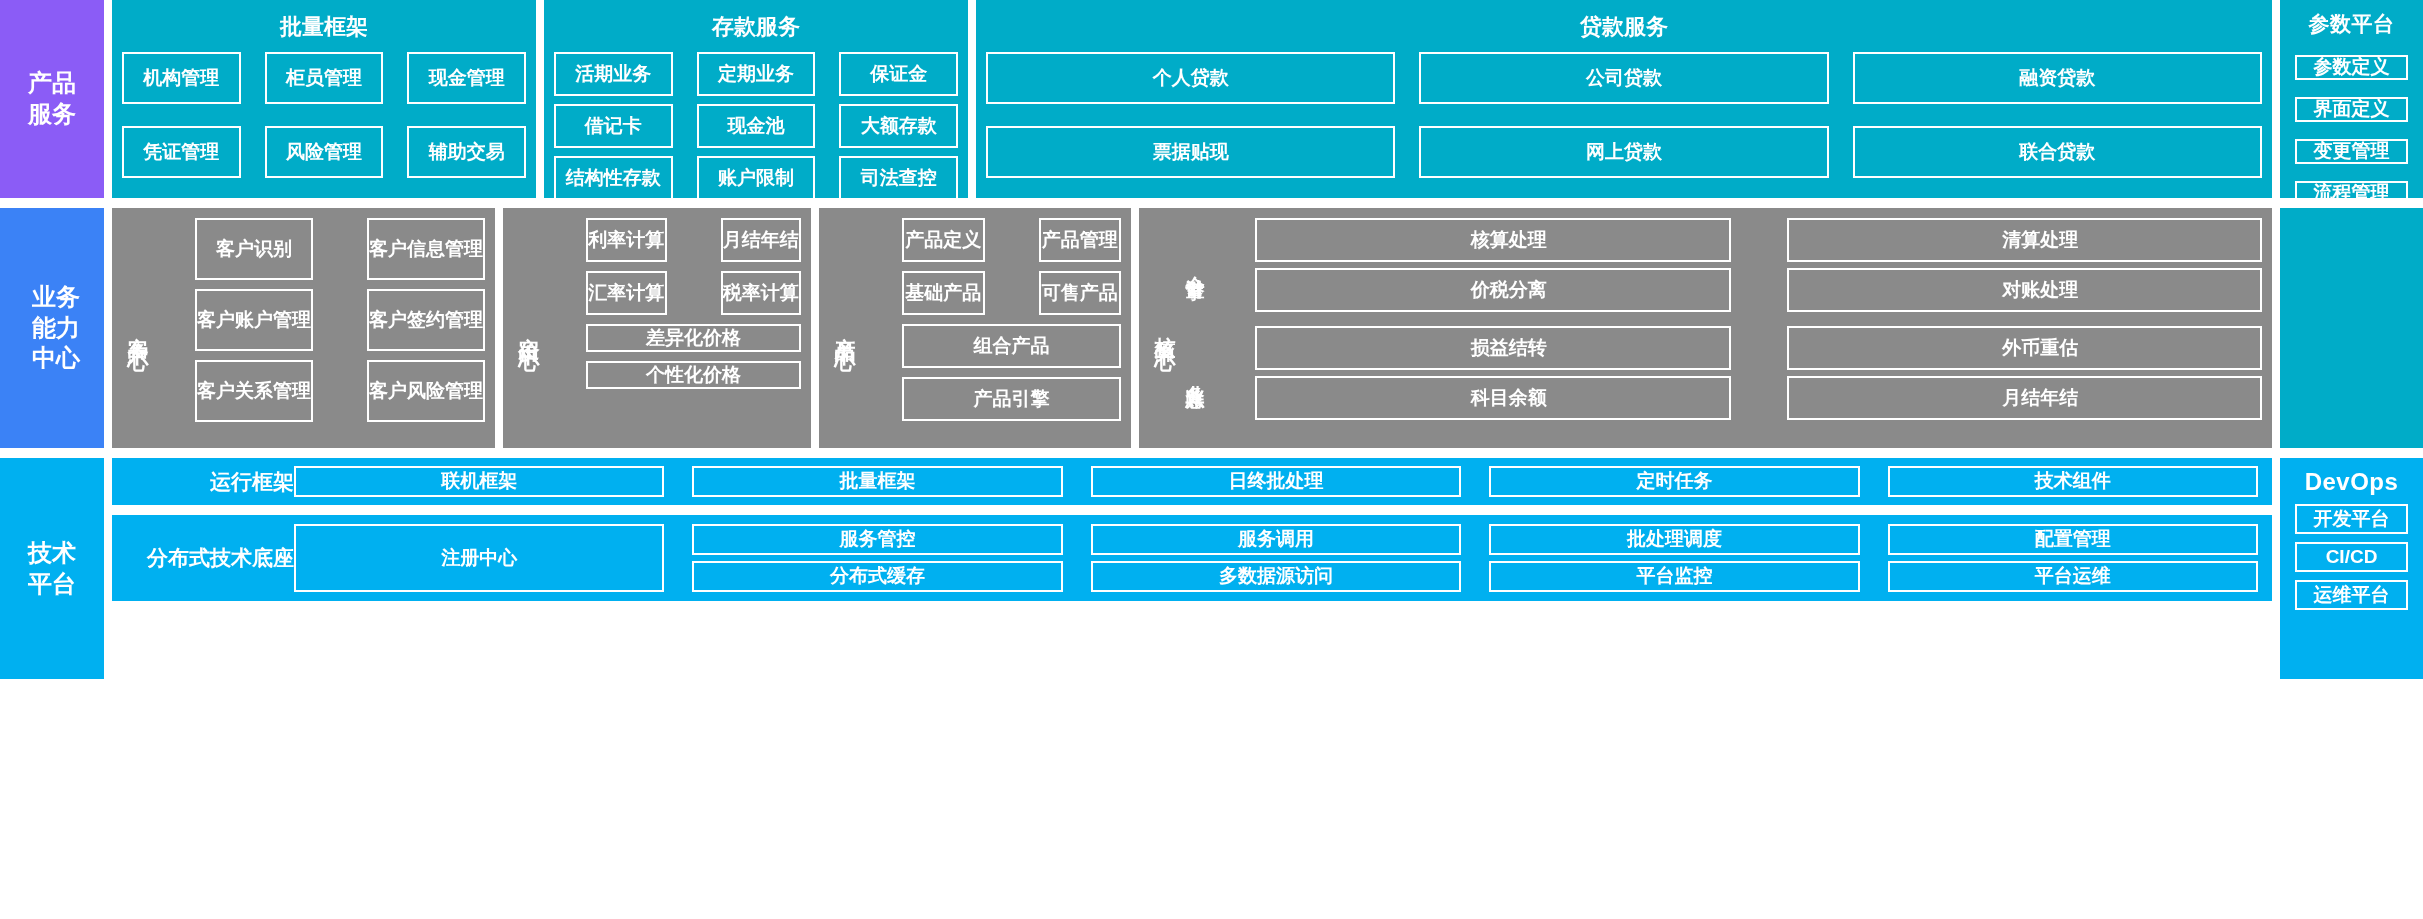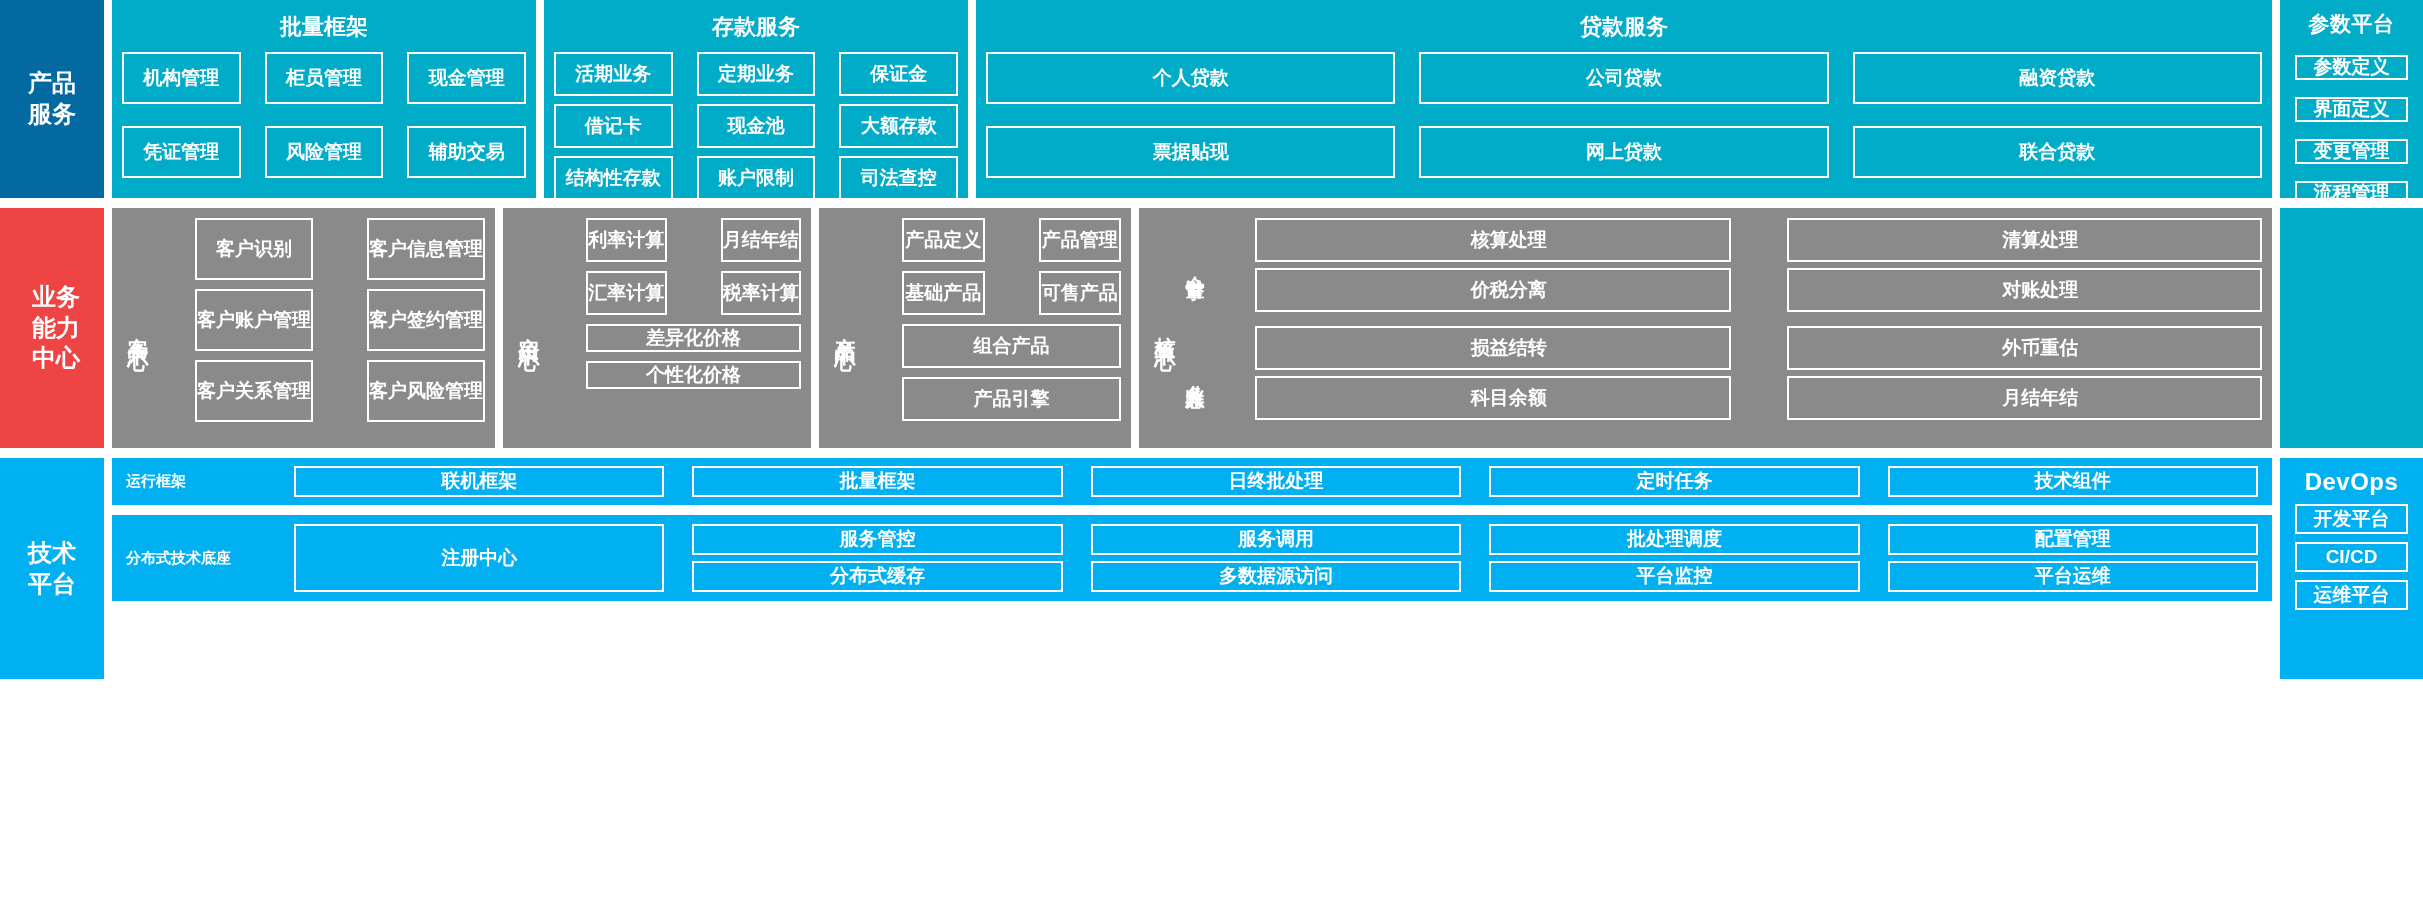--- a/index.html
+++ b/index.html
@@ -32,22 +32,22 @@
     display:flex;
     align-items:center;
     justify-content:center;
     text-align:center;
     color:#ffffff;
     font-size:24px;
     font-weight:bold;
     line-height:1.28;
     box-sizing:border-box;
   }
-  .tier-label.teal{background:#0369a1;}
-  .tier-label.gray{background:#ef4444;padding-left:8px;}
+  .tier-label.teal{background:#8b5cf6;}
+  .tier-label.gray{background:#3b82f6;padding-left:8px;}
   .tier-label.blue{background:#00B0F0;}
 
   
   .side-col{
     width:143px;
     flex:0 0 143px;
     box-sizing:border-box;
     display:flex;
     flex-direction:column;
     align-items:center;
@@ -174,23 +174,24 @@
   .tech-row{
     background:#00B0F0;
     box-sizing:border-box;
     display:flex;
     align-items:center;
     padding:0 14px;
   }
   #tech-runtime{height:47px;}
   #tech-base{height:86px;}
   .tech-rowlabel{
-    color:#ffffff;font-size:15px;font-weight:bold;
+    color:#ffffff;font-size:21px;font-weight:bold;
     flex:0 0 168px;
     white-space:nowrap;
+    text-align:right;
   }
   .tech-cells{flex:1;display:grid;grid-template-columns:repeat(5,1fr);gap:0 28px;}
   #tech-runtime .chip{height:31px;font-size:19px;}
   .tech-cells.two-rows{grid-auto-rows:31px;row-gap:6px;}
   #tech-base .chip{height:31px;font-size:19px;}
   .tech-cells .span-rows{grid-row:span 2;height:68px !important;}
 
   .side-col.blue .chip{
     width:113px;height:30px;margin-top:8px;font-size:19px;
   }

